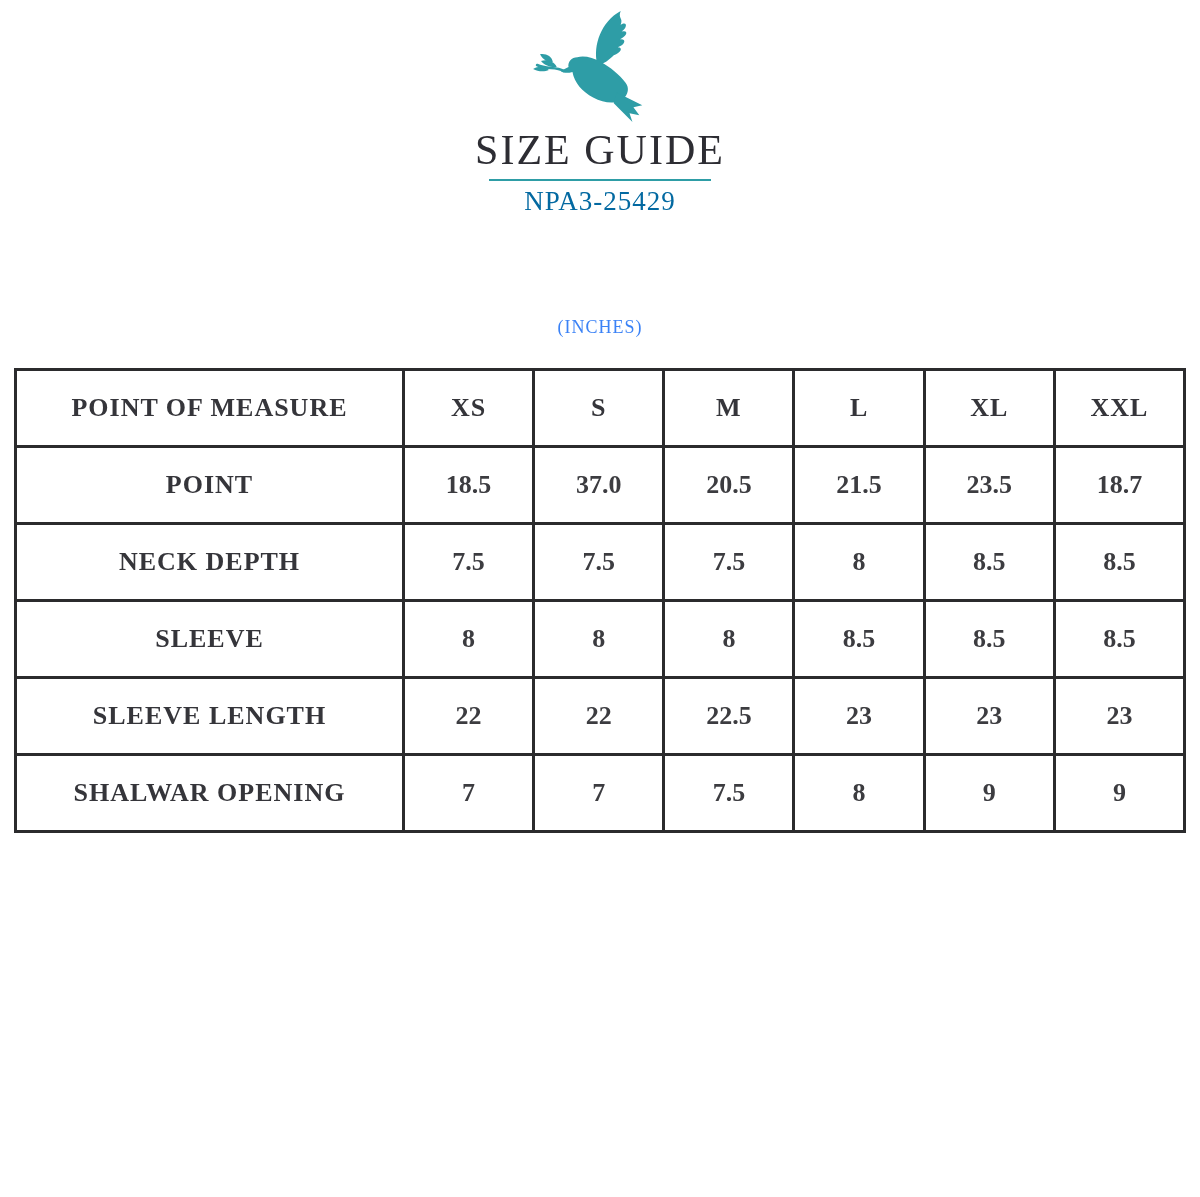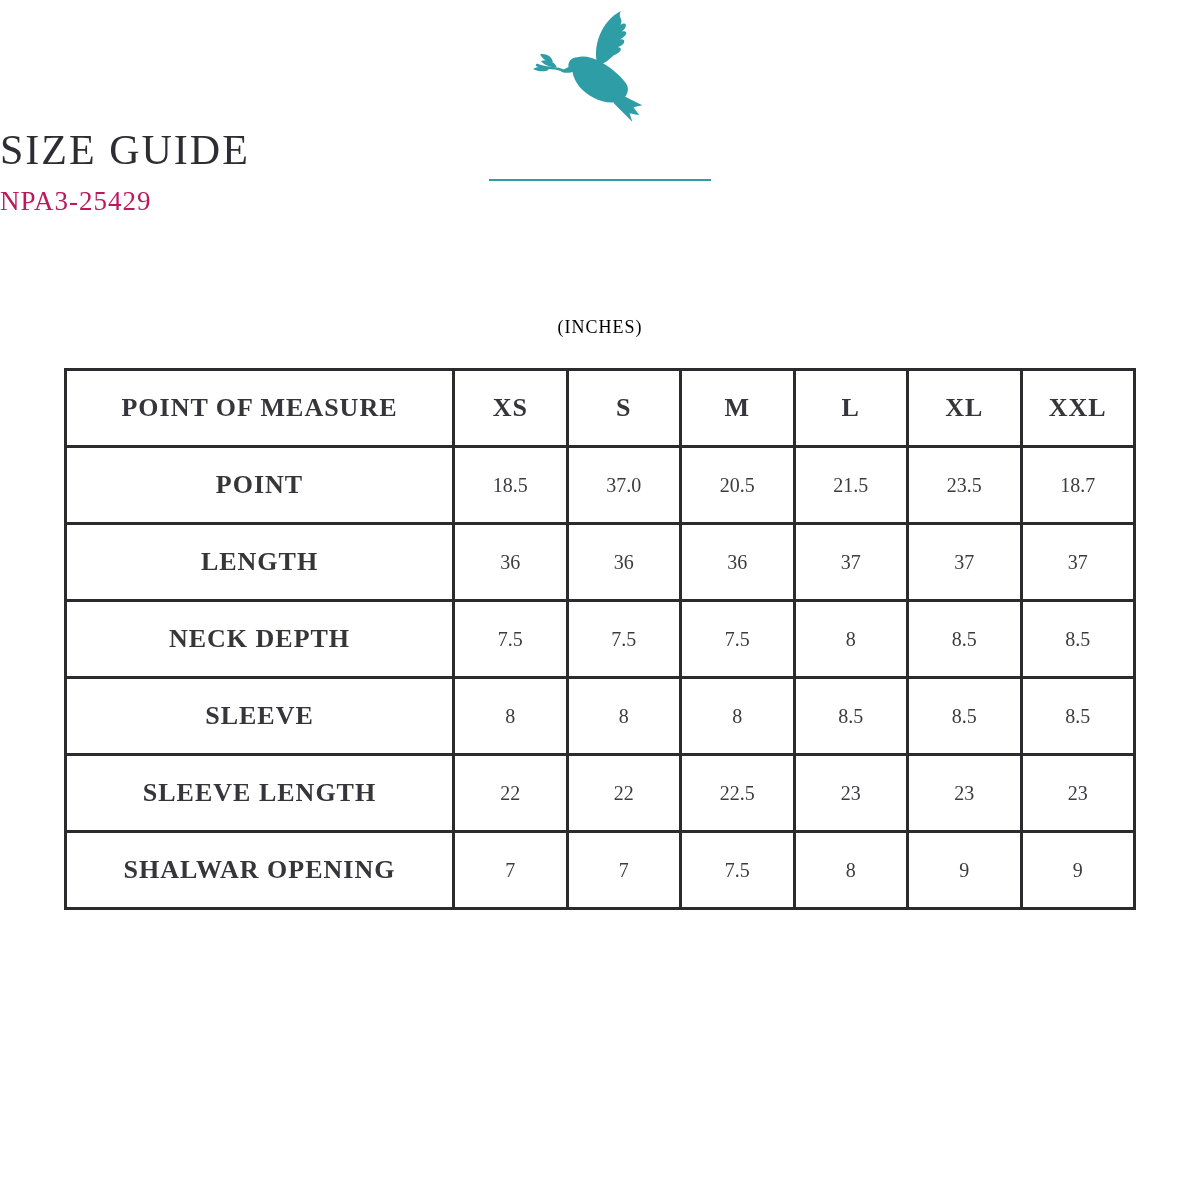--- a/index.html
+++ b/index.html
@@ -1,49 +1,49 @@
 <!DOCTYPE html>
 <html><head>
 <meta charset="utf-8">
 <style>
   html,body{margin:0;padding:0;}
   body{
     width:1200px;height:1197px;background:#ffffff;
     font-family:"Liberation Serif", serif;color:#2f2f33;
     overflow:hidden;
   }
-  .brand{padding-top:6px;}
+  .brand{text-align:center;padding-top:6px;}
   .dove{display:block;margin:0 auto;width:172px;height:118px;}
   .title{
     font-size:42px;line-height:1.05;letter-spacing:2px;
     color:#2d2d33;font-weight:500;margin:4px 0 0;
   }
   .title-rule{width:222px;height:2px;background:#2e9da6;margin:7px auto 5px;}
-  .sku{font-size:27px;letter-spacing:1px;color:#be185d;}
+  .sku{font-size:27px;letter-spacing:1px;color:#0369a1;}
   .unit{
     margin-top:100px;text-align:center;
-    font-size:18px;letter-spacing:1px;color:#000000;
+    font-size:18px;letter-spacing:1px;color:#3b82f6;
   }
   .size-table{
     border-collapse:collapse;table-layout:fixed;
-    width:1072px;margin:30px auto 0;
+    width:1172px;margin:30px auto 0;
   }
   .size-table th,.size-table td{
     border:3px solid #2b2b2d;height:74px;padding:0;
     text-align:center;vertical-align:middle;
     font-family:"Liberation Serif", serif;
   }
   .size-table thead th{
     font-size:26px;font-weight:bold;color:#35353a;letter-spacing:1px;
   }
   .size-table tbody th{
     font-size:26px;font-weight:bold;color:#35353a;letter-spacing:1px;
   }
   .size-table tbody td{
-    font-size:20px;font-weight:normal;color:#3c3c40;
+    font-size:26px;font-weight:bold;color:#3c3c40;
   }
 </style>
 </head>
 <body>
 
 <div class="brand">
   <svg class="dove" viewBox="0 0 150 120" aria-hidden="true">
     <g fill="#2e9da6">
 
       <path d="M72 58 C68 40 76 16 96 5 C93 13 99 12 96 19 C103 15 103 22 97 26 C105 24 102 31 95 34 C103 33 100 40 93 42 C99 42 96 48 89 50 C83 56 76 61 72 58 Z"></path>
@@ -92,29 +92,20 @@
       <tr>
         <th>POINT</th>
         <td>18.5</td>
         <td>37.0</td>
         <td>20.5</td>
         <td>21.5</td>
         <td>23.5</td>
         <td>18.7</td>
       </tr>
       <tr>
-        <th>LENGTH</th>
-        <td>36</td>
-        <td>36</td>
-        <td>36</td>
-        <td>37</td>
-        <td>37</td>
-        <td>37</td>
-      </tr>
-      <tr>
         <th>NECK DEPTH</th>
         <td>7.5</td>
         <td>7.5</td>
         <td>7.5</td>
         <td>8</td>
         <td>8.5</td>
         <td>8.5</td>
       </tr>
       <tr>
         <th>SLEEVE</th>

